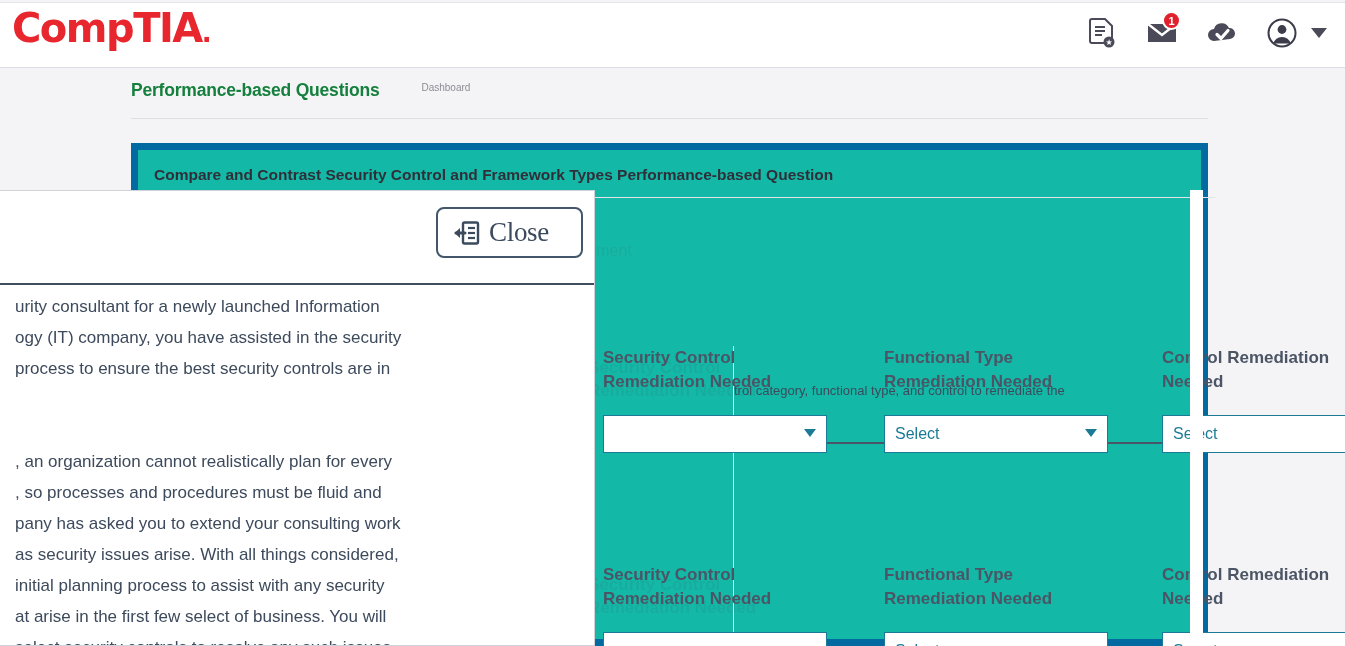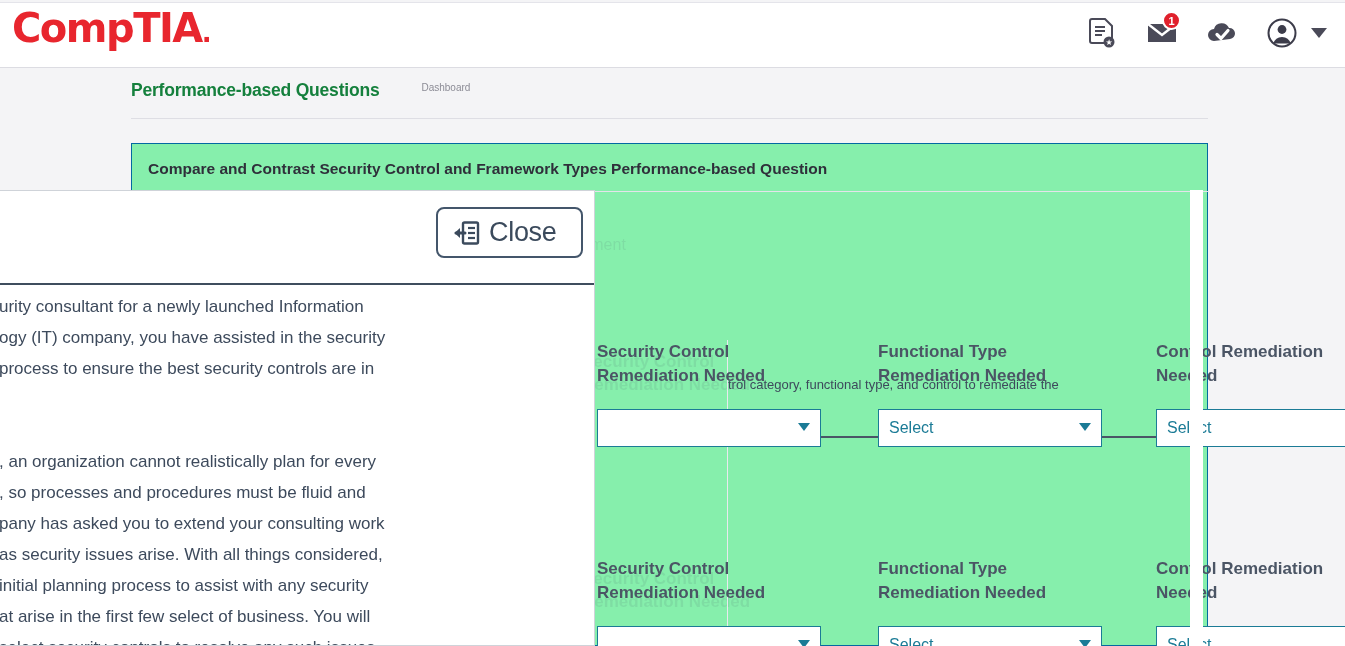--- a/index.html
+++ b/index.html
@@ -62,21 +62,21 @@
     cursor: pointer; padding-top: 2px;
   }
   .nav-underline {
     position: absolute; left: 131px; top: 118px; width: 1077px; height: 1px;
     background: #dedee4;
   }
 
   
   .card {
     position: absolute; left: 131px; top: 143px; width: 1077px; height: 503px;
-    background: #86efac; border: 1px solid #0369a1;
+    background: #14b8a6; border: 7px solid #0369a1;
   }
   .card-title {
     position: absolute; left: 16px; top: 16px;
     font-size: 15.5px; font-weight: 700; color: #2f2f3a; white-space: nowrap;
   }
   .card-divider {
     position: absolute; left: 0; top: 47px; width: 1077px; height: 1px;
     background: #e4e4ea;
   }
 
@@ -165,38 +165,38 @@
     position: absolute; left: 1190px; top: 190px; width: 13px; height: 456px;
     background: #ffffff;
   }
 
   
   .modal {
     position: absolute; left: -1px; top: 190px; width: 596px; height: 456px;
     background: #ffffff; border: 1px solid #cfd3d9;
     border-left: none; overflow: hidden;
   }
-  .modal-head { position: relative; height: 78px; }
+  .modal-head { position: relative; height: 78px; font-family: Liberation Serif, serif; }
   .close-btn {
     position: absolute; left: 437px; top: 16px;
     width: 147px; height: 51px; border: 2px solid #44566b; border-radius: 8px;
     background: #fff; display: flex; align-items: center; gap: 9px;
     padding-left: 14px; cursor: pointer;
   }
   .close-label { font-size: 27px; color: #3b4a5c; letter-spacing: -0.3px; }
   .close-icon { width: 28px; height: 26px; flex: 0 0 28px; }
   .modal-rule {
     position: absolute; left: 0; top: 92px; width: 596px; height: 2px;
     background: #3f4d5e;
   }
   .modal-body {
     position: absolute; left: 0; top: 100px; width: 596px;
     font-size: 17px; line-height: 31px; color: #3d4a5c;
   }
-  .modal-body p { margin: 0 0 24px 0; white-space: nowrap; }
+  .modal-body p { margin: 0 0 24px 0; white-space: nowrap; padding-left: 16px; }
   .mb-shift { margin-left: -141px; }
 </style>
 </head>
 <body>
 
 <div id="root">
 
   <div class="topbar">
     <div class="topbar-hairline"></div>
 

